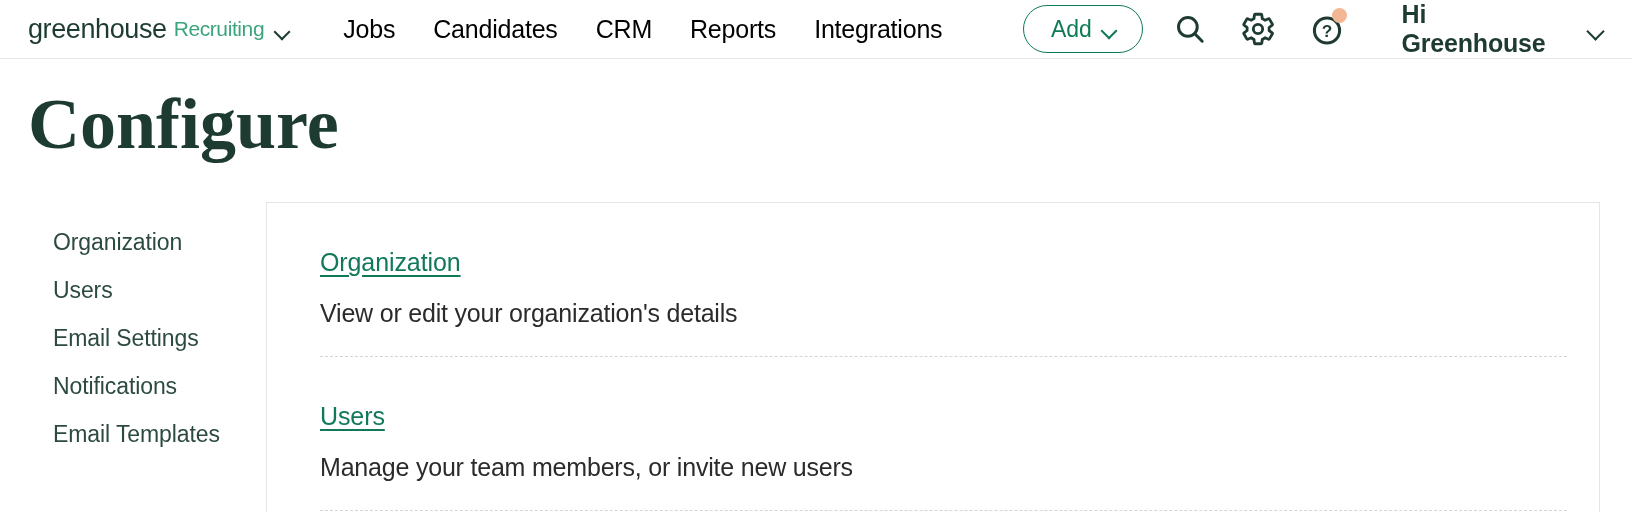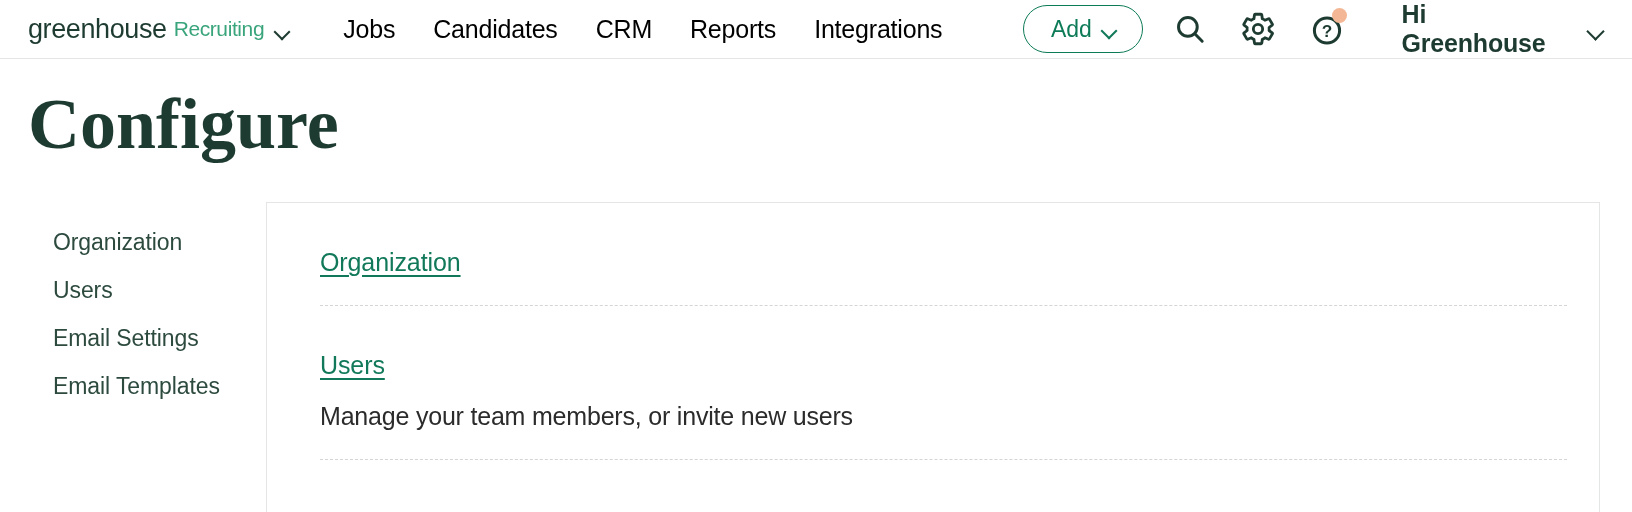--- a/index.html
+++ b/index.html
@@ -273,29 +273,33 @@
     <div class="side-item">
       <span>Organization</span>
     </div>
     <div class="side-item">
       <span>Users</span>
     </div>
     <div class="side-item">
       <span>Email Settings</span>
     </div>
     <div class="side-item">
+      <span>Notifications</span>
+    </div>
+    <div class="side-item">
       <span>Email Templates</span>
     </div>
   </div>
 
   <div class="panel">
     <div class="panel-inner">
 
       <div class="section">
         <a class="sec-link" href="#">Organization</a>
+        <div class="sec-desc">View or edit your organization's details</div>
       </div>
 
       <div class="divider"></div>
 
       <div class="section">
         <a class="sec-link" href="#">Users</a>
         <div class="sec-desc">Manage your team members, or invite new users</div>
       </div>
 
       <div class="divider"></div>

